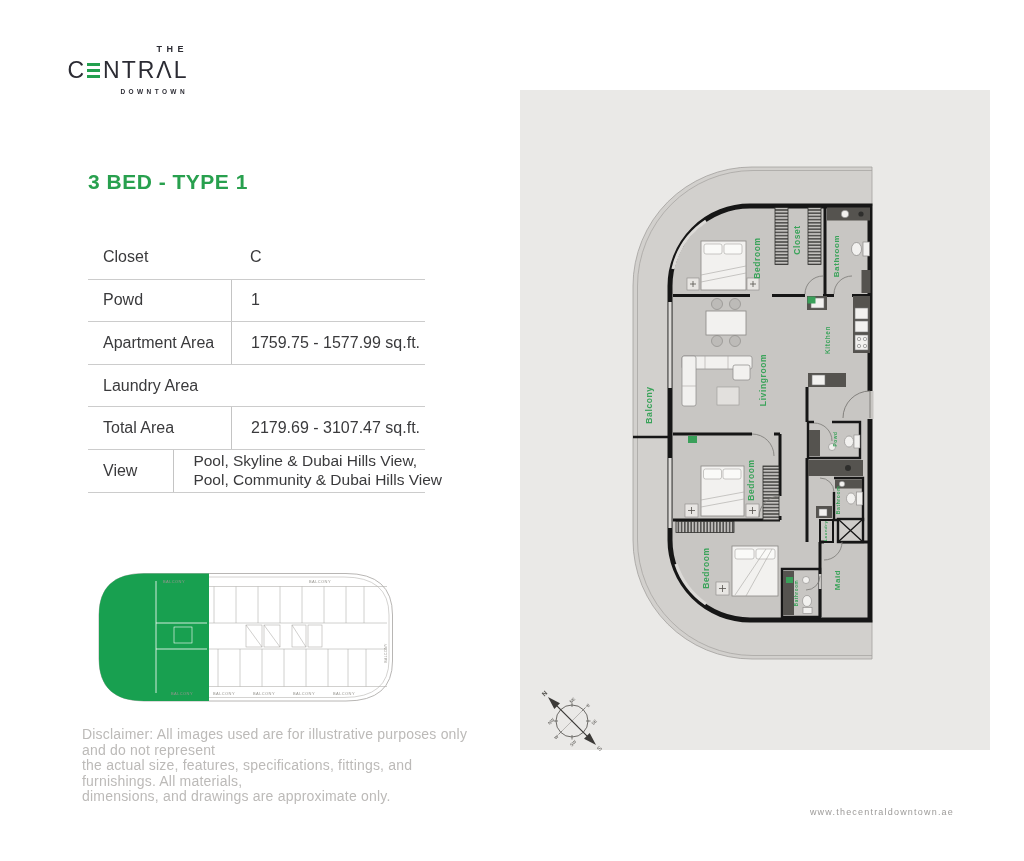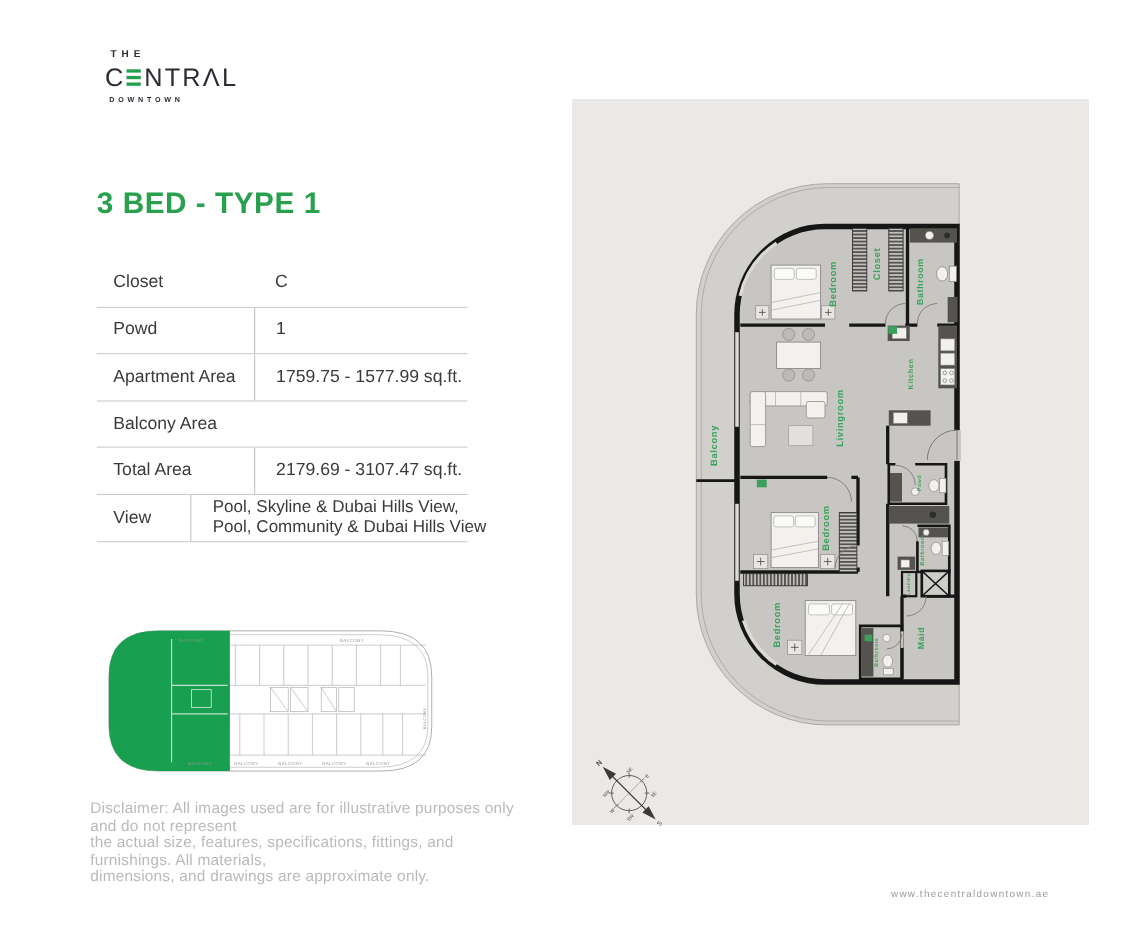--- a/index.html
+++ b/index.html
@@ -1,30 +1,30 @@
 <!DOCTYPE html>
 <html><head>
 <meta charset="utf-8">
 <style>
   * { margin:0; padding:0; box-sizing:border-box; }
   html,body { width:1024px; height:861px; }
   body { position:relative; background:#ffffff; overflow:hidden;
          font-family:"Liberation Sans", sans-serif; }
 
   
-  .logo { position:absolute; left:96px; top:44px; width:120px; text-align:left; color:#2b2b33; }
+  .logo { position:absolute; left:68px; top:44px; width:120px; text-align:right; color:#2b2b33; }
   .logo-the { font-size:9px; letter-spacing:4.5px; font-weight:700; text-indent:4.5px; }
   .logo-name { margin-top:3px; display:flex; align-items:center; justify-content:center;
                font-size:23px; font-weight:500; letter-spacing:2px; color:#2b2b33; }
   .e-bars { display:inline-flex; flex-direction:column; gap:2.8px; margin:0 3px 0 1px; }
   .e-bars i { display:block; width:13px; height:3.2px; background:#23a04f; }
   .logo-sub { margin-top:4px; font-size:6.5px; letter-spacing:3.4px; font-weight:700; text-indent:3.4px; }
 
   
-  .heading { position:absolute; left:88px; top:170px; font-size:27px; font-weight:700;
+  .heading { position:absolute; left:88px; top:170px; font-size:21px; font-weight:700;
              letter-spacing:0.5px; color:#28a04e; }
 
   
   .spec-table { position:absolute; left:88px; top:236px; width:337px; color:#3a3a3c; }
   .spec-row { display:flex; align-items:stretch; height:42.6px; border-top:1px solid #cccccc; }
   .spec-row:first-child { border-top:none; }
   .spec-row.tall { height:44px;gap:36px; }
   .spec-row.tall { border-bottom:1px solid #cccccc; }
   .cell-label { width:143px; padding-left:15px; display:flex; align-items:center;
                 font-size:16px; }
@@ -80,21 +80,21 @@
   </div>
   <div class="spec-row">
     <div class="cell-label">Powd</div>
     <div class="cell-value">1</div>
   </div>
   <div class="spec-row">
     <div class="cell-label">Apartment Area</div>
     <div class="cell-value">1759.75 - 1577.99 sq.ft.</div>
   </div>
   <div class="spec-row">
-    <div class="cell-label">Balcony Area</div>
+    <div class="cell-label">Laundry Area</div>
   </div>
   <div class="spec-row">
     <div class="cell-label">Total Area</div>
     <div class="cell-value">2179.69 - 3107.47 sq.ft.</div>
   </div>
   <div class="spec-row tall">
     <div class="cell-label">View</div>
     <div class="cell-value">Pool, Skyline &amp; Dubai Hills View,
 Pool, Community &amp; Dubai Hills View</div>
   </div>

